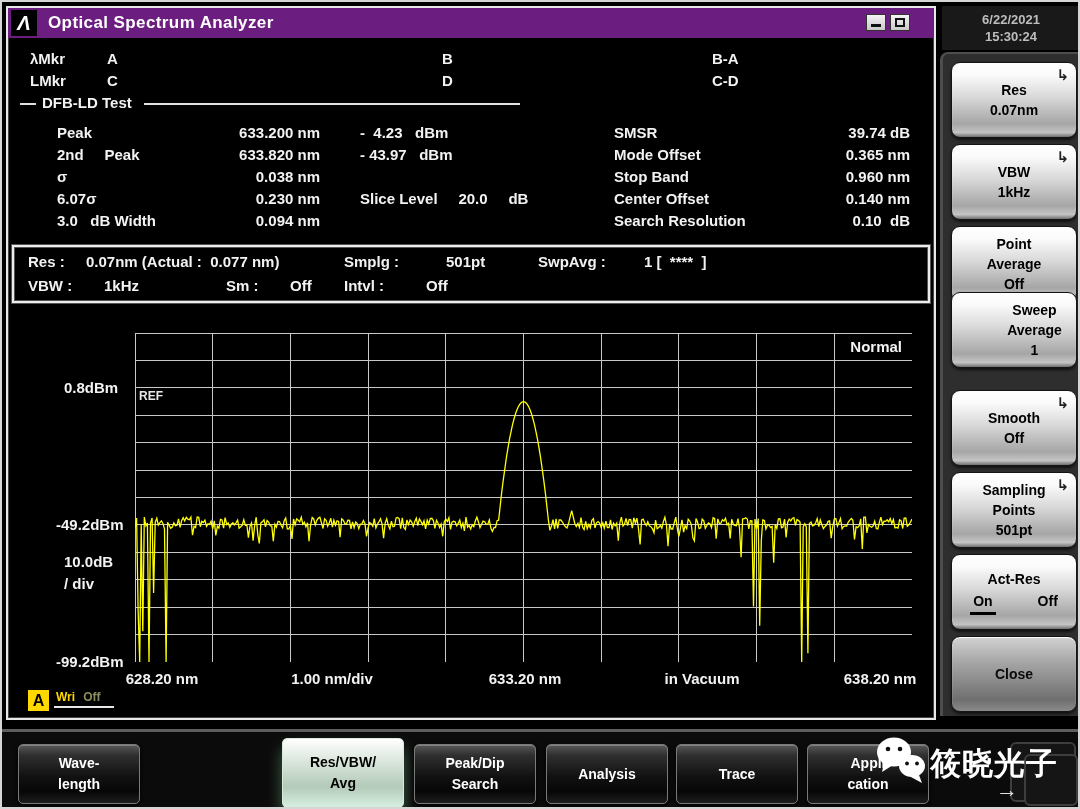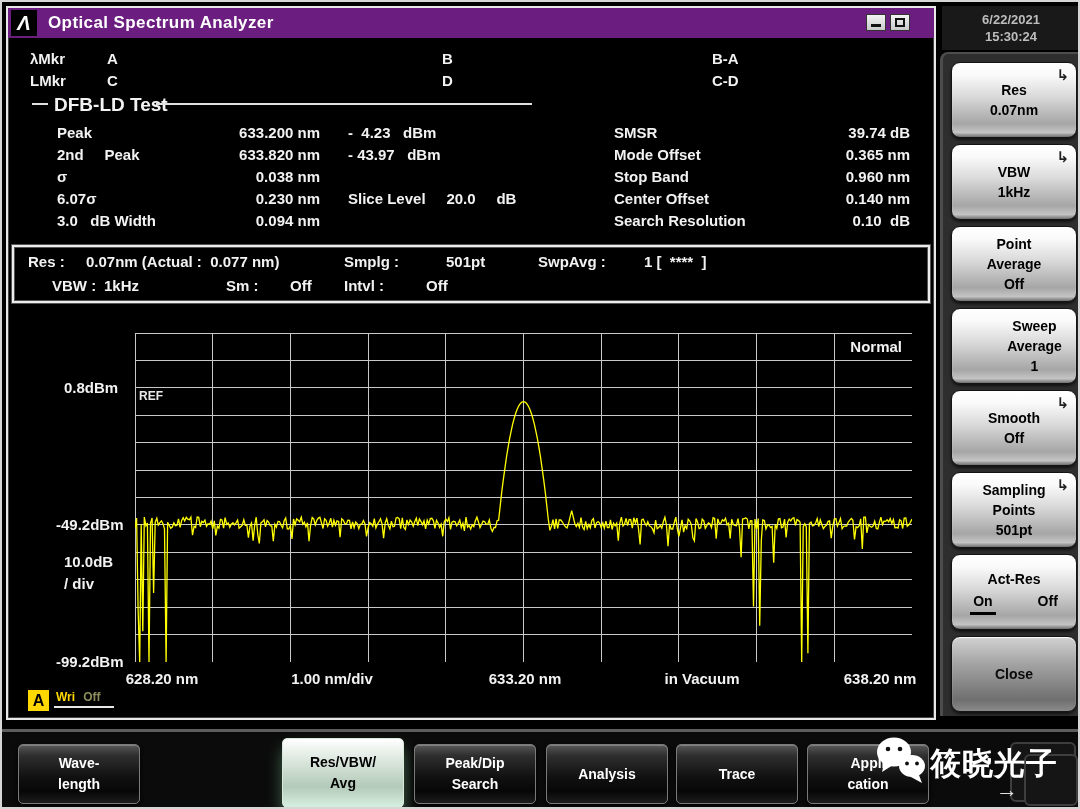--- a/index.html
+++ b/index.html
@@ -25,30 +25,30 @@
   .win-btn.min{right:48px;}
   .win-btn.max{right:24px;align-items:center;}
   .glyph-min{width:10px;height:3px;background:#111;margin-bottom:3px;}
   .glyph-max{width:10px;height:9px;border:2px solid #111;}
 
   
   .mk-row{position:absolute;height:20px;font-size:15px;}
   .mk-row span{position:absolute;white-space:pre;}
 
   
-  .sect{position:absolute;left:16px;top:86px;width:100%;height:20px;font-size:19px;text-decoration:underline;}
+  .sect{position:absolute;left:4px;top:86px;width:100%;height:20px;font-size:15px;text-decoration:underline;}
   .sect .dash{position:absolute;left:8px;top:9px;width:16px;border-top:2px solid #e0e0e0;}
   .sect .label{position:absolute;left:30px;top:0;}
   .sect .rule{position:absolute;left:132px;top:9px;width:376px;border-top:2px solid #e0e0e0;}
 
   
   .an-row{position:absolute;height:20px;font-size:15px;}
   .an-label{position:absolute;left:49px;white-space:pre;}
   .an-nm{position:absolute;left:180px;width:132px;text-align:right;white-space:pre;}
-  .an-extra{position:absolute;left:340px;white-space:pre;}
+  .an-extra{position:absolute;left:352px;white-space:pre;}
   .an-rlabel{position:absolute;left:606px;white-space:pre;}
   .an-rvalue{position:absolute;left:750px;width:152px;text-align:right;white-space:pre;}
 
   
   .status-box{position:absolute;left:4px;top:237px;width:918px;height:58px;
               border:2px solid #ececec;box-shadow:0 0 0 1px #555,inset 0 0 0 1px #555;font-size:15px;}
   .status-box span{position:absolute;white-space:pre;}
 
   
   .y-label,.x-label,.grid-label{position:absolute;font-size:15px;}
@@ -172,21 +172,21 @@
       <span class="an-rvalue">0.10  dB</span>
     </div>
 
     <div class="status-box">
       <span style="left:14px;top:6px;">Res :</span>
       <span style="left:72px;top:6px;">0.07nm (Actual :  0.077 nm)</span>
       <span style="left:330px;top:6px;">Smplg :</span>
       <span style="left:432px;top:6px;">501pt</span>
       <span style="left:524px;top:6px;">SwpAvg :</span>
       <span style="left:630px;top:6px;">1 [  ****  ]</span>
-      <span style="left:14px;top:30px;margin-left:24px;">VBW :</span>
+      <span style="left:14px;top:30px;">VBW :</span>
       <span style="left:90px;top:30px;">1kHz</span>
       <span style="left:212px;top:30px;">Sm :</span>
       <span style="left:276px;top:30px;">Off</span>
       <span style="left:330px;top:30px;">Intvl :</span>
       <span style="left:412px;top:30px;">Off</span>
     </div>
 
     <div class="y-label" style="left:56px;top:371px;">0.8dBm</div>
     <div class="y-label" style="left:48px;top:508px;">-49.2dBm</div>
     <div class="y-label" style="left:56px;top:545px;">10.0dB</div>
@@ -251,21 +251,21 @@
     <div class="side-btn" style="top:90px;">
       <span class="sub-arrow">↳</span>
       <div>VBW</div>
       <div>1kHz</div>
     </div>
     <div class="side-btn" style="top:172px;">
       <div>Point</div>
       <div>Average</div>
       <div>Off</div>
     </div>
-    <div class="side-btn" style="top:254px;padding-left:41px;">
+    <div class="side-btn" style="top:238px;padding-left:41px;">
       <div>Sweep</div>
       <div>Average</div>
       <div>1</div>
     </div>
     <div class="side-btn" style="top:336px;">
       <span class="sub-arrow">↳</span>
       <div>Smooth</div>
       <div>Off</div>
     </div>
     <div class="side-btn" style="top:418px;">

